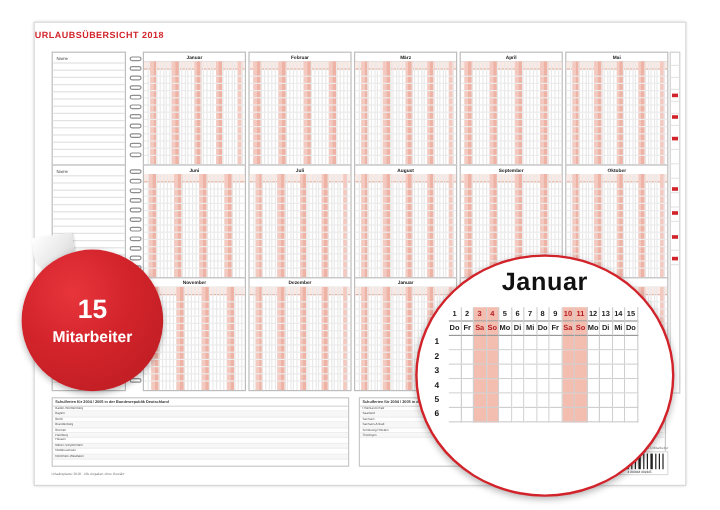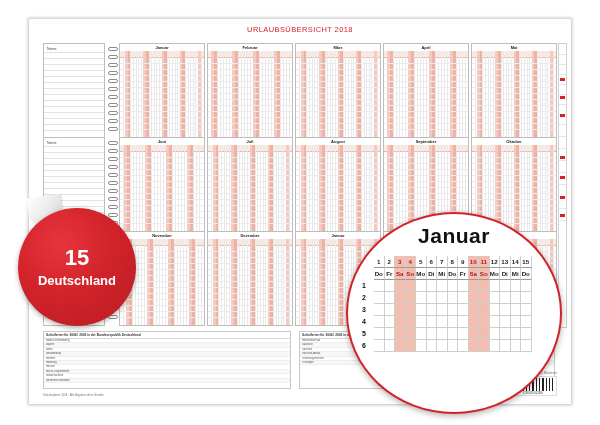--- a/index.html
+++ b/index.html
@@ -17,24 +17,23 @@
     position:absolute;left:28px;top:18px;width:542px;height:385px;
     background:#ffffff;
     border:1px solid #d8d8d8;
     box-shadow:0 0 3px rgba(0,0,0,.25);
     overflow:hidden;
   }
   .poster-inner{position:absolute;left:0;top:0;right:0;bottom:0;}
 
   .ptitle{
     position:absolute;top:6px;left:0;width:100%;
-    text-align:center;
     color:#d2232a;
     font-size:7.5px;
-    font-weight:normal;
+    font-weight:bold;
     letter-spacing:.4px;
   }
 
   
   .half{position:absolute;left:14px;width:512px;}
   .half1{top:24px;height:95px;}
   .half2{top:118px;height:95px;}
   .half3{top:212px;height:95px;}
 
   .namebox{
@@ -1079,21 +1078,21 @@
         <div class="bnum">4 260118 002345</div>
       </div>
 
     </div>
   </div>
 
   <div class="curl"></div>
 
   <div class="badge">
     <div class="bignum">15</div>
-    <div class="btxt">Deutschland</div>
+    <div class="btxt">Mitarbeiter</div>
   </div>
 
   <div class="loupe">
     <div class="loupe-title">Januar</div>
 
     <div class="zcol-left">
       <div style="height:24px"></div>
       <div class="zlabel">1</div>
       <div class="zlabel">2</div>
       <div class="zlabel">3</div>

